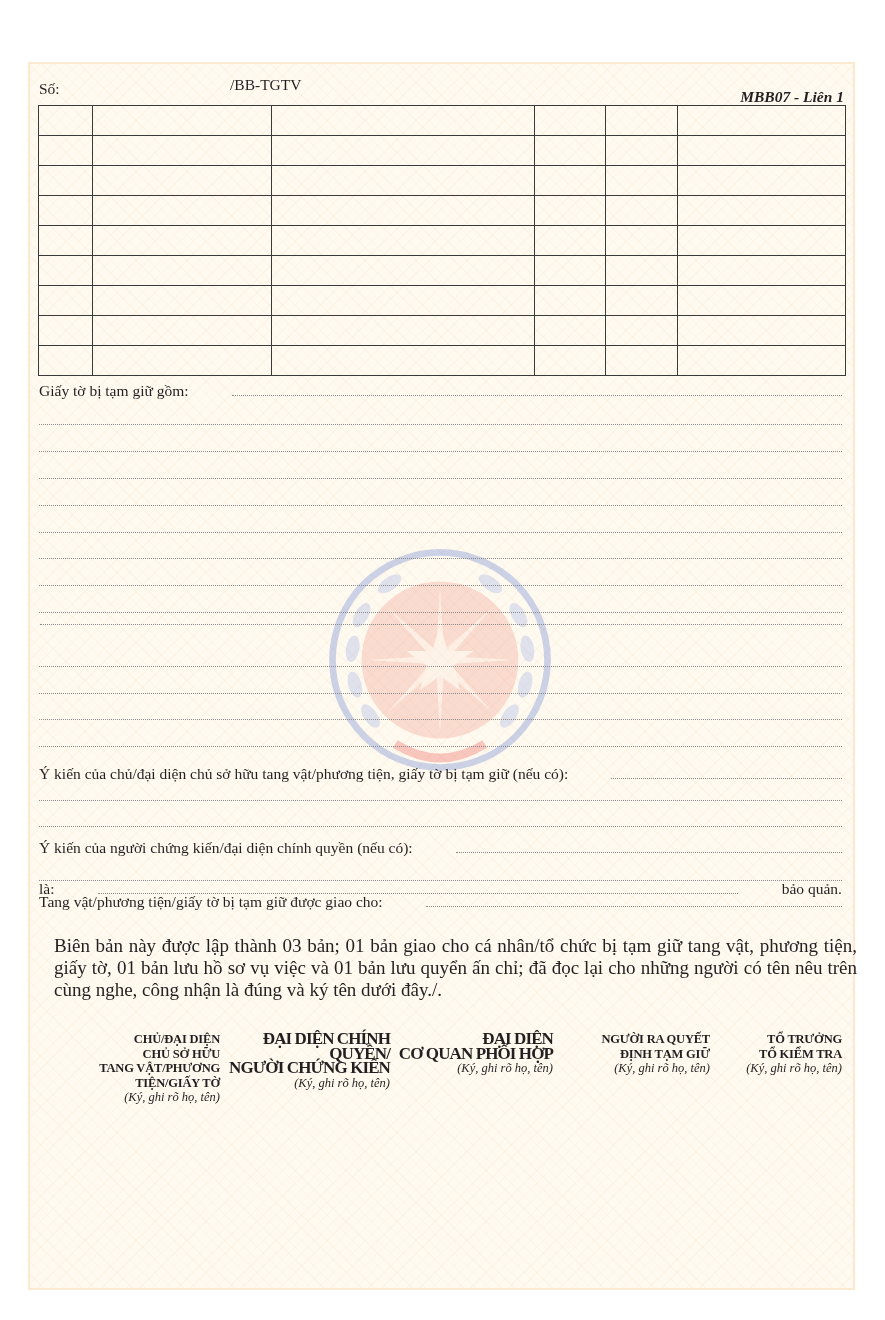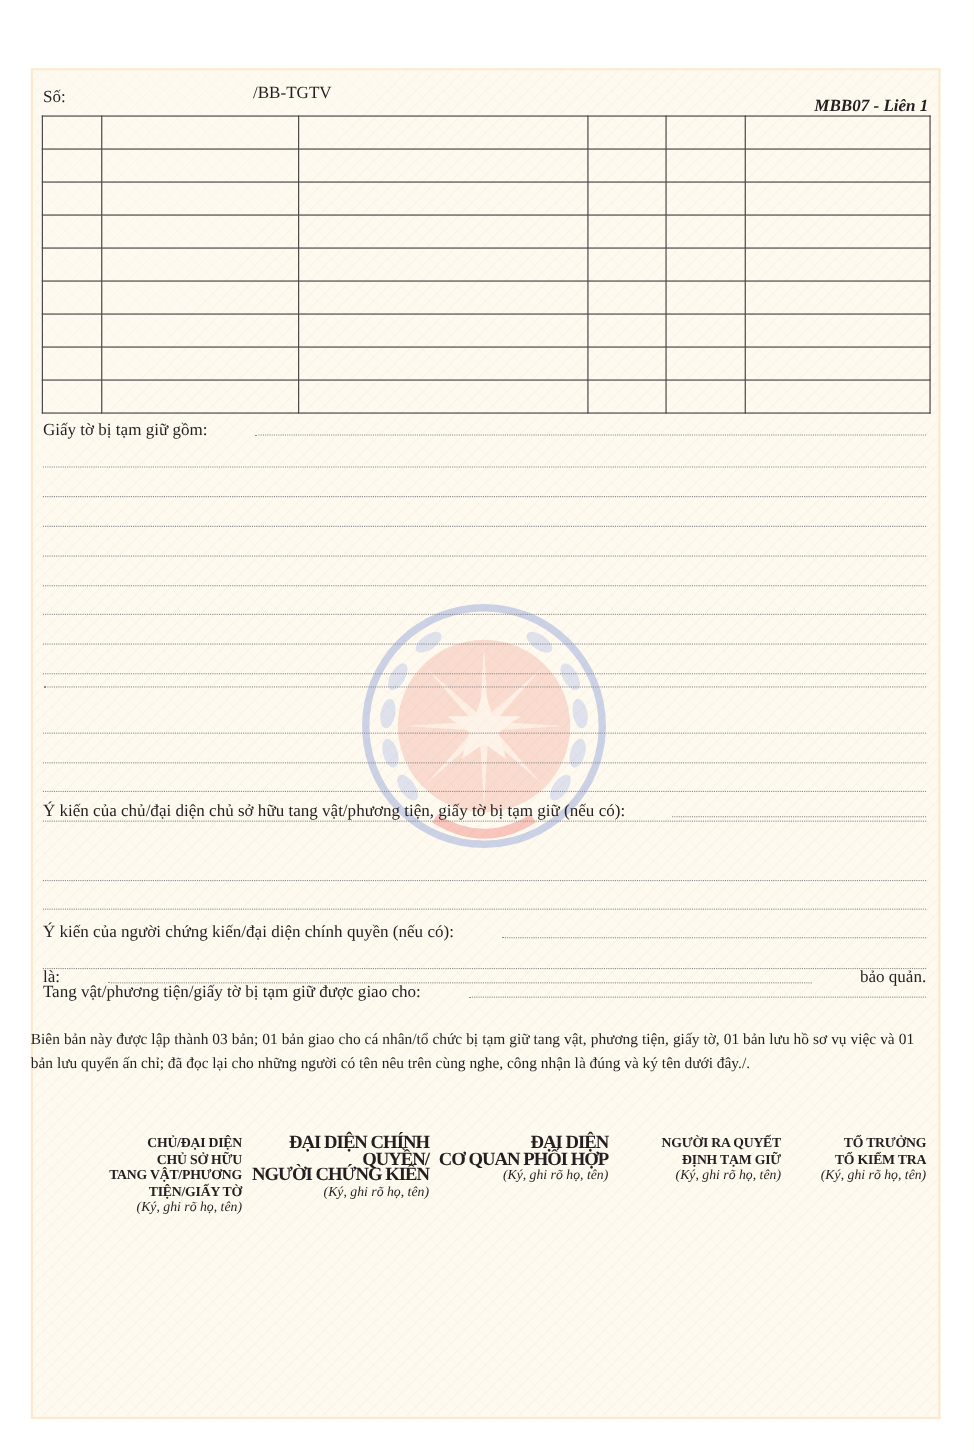--- a/index.html
+++ b/index.html
@@ -26,21 +26,21 @@
   .tbl table { border-collapse: collapse; width: 100%; height: 100%; table-layout: fixed; }
   .tbl td { border: 1.3px solid #3a3a3a; padding: 0; height: 29px; }
 
   .dot { position: absolute; height: 0; border-bottom: 1px dotted #8a8a8a; }
 
   .watermark { position: absolute; left: 328px; top: 548px; width: 224px; height: 224px; opacity: 0.28; pointer-events: none; }
 
   .label-line { position: absolute; left: 39px; display: flex; align-items: flex-end; white-space: nowrap; font-size: 15.5px; line-height: 18px; gap: 42px; }
   .label-line .fill { flex: 1; border-bottom: 1px dotted #8a8a8a; margin-bottom: 4px; margin-left: 1px; }
 
-  .para { position: absolute; left: 28px; width: 803px; font-size: 14px; line-height: 22px; text-align: justify; }
+  .para { position: absolute; left: 54px; width: 803px; font-size: 19px; line-height: 22px; text-align: justify; }
 
   .sig { position: absolute; top: 1032px; text-align: right; }
   .sig .t { font-weight: bold; font-size: 12.5px; line-height: 14.5px; text-transform: uppercase; letter-spacing: -0.2px; }
   .sig .t.cond { letter-spacing: -0.9px; font-size: 17px; }
   .sig .n { font-style: italic; font-size: 12.5px; line-height: 15px; }
 </style>
 </head>
 <body>
 
 <div class="panel"></div>
@@ -179,21 +179,21 @@
 <div class="dot" style="left:39px; width:803px; top:612px;"></div>
 
 <div class="label-line" style="top:624px; width:803px;">
     <span class="fill"></span>
 </div>
 <div class="dot" style="left:39px; width:803px; top:666px;"></div>
 <div class="dot" style="left:39px; width:803px; top:693px;"></div>
 <div class="dot" style="left:39px; width:803px; top:719px;"></div>
 <div class="dot" style="left:39px; width:803px; top:746px;"></div>
 
-<div class="label-line" style="top:729px; width:803px;">
+<div class="label-line" style="top:765px; width:803px;">
   <span>Ý kiến của chủ/đại diện chủ sở hữu tang vật/phương tiện, giấy tờ bị tạm giữ (nếu có):</span>
     <span class="fill"></span>
 </div>
 <div class="dot" style="left:39px; width:803px; top:800px;"></div>
 <div class="dot" style="left:39px; width:803px; top:826px;"></div>
 
 <div class="label-line" style="top:839px; width:803px;">
   <span>Ý kiến của người chứng kiến/đại diện chính quyền (nếu có):</span>
     <span class="fill"></span>
 </div>

